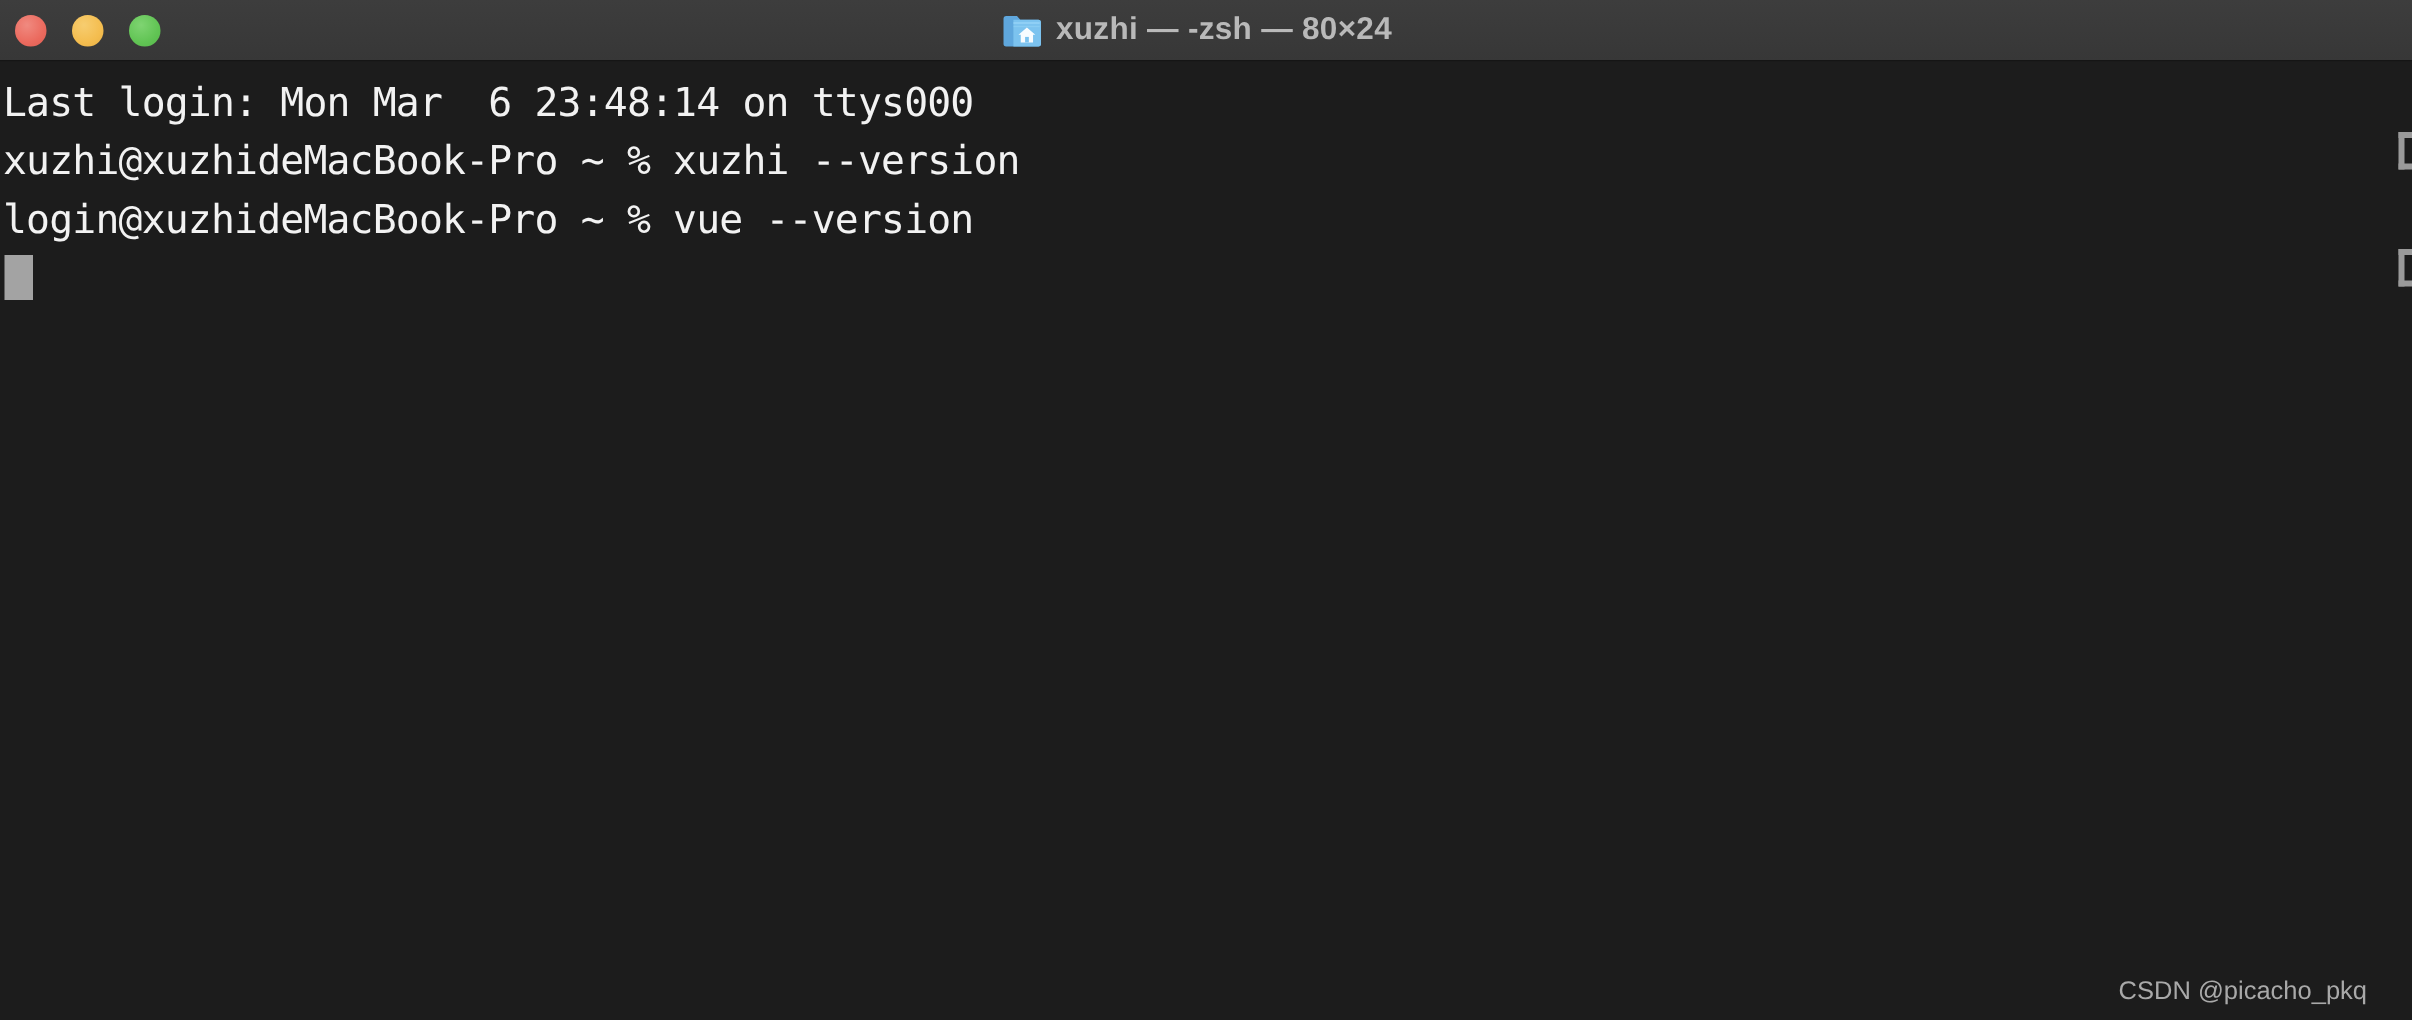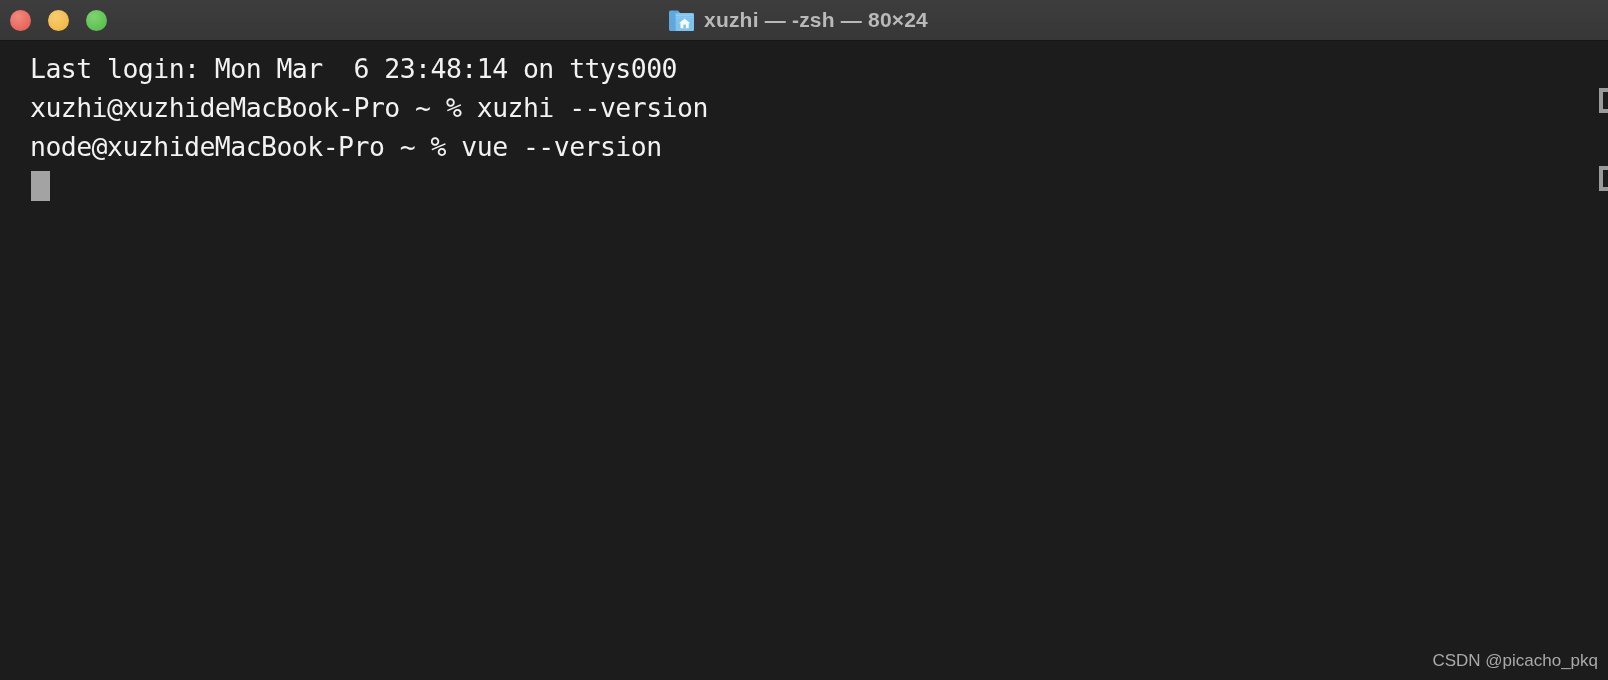--- a/index.html
+++ b/index.html
@@ -89,21 +89,20 @@
   }
 
   .screen {
     position: absolute;
     left: 0;
     top: 8px;
     right: 0;
     bottom: 0;
     padding: 0 0 0 2px;
     box-sizing: border-box;
-    margin-left: 28px;
   }
 
   .line {
     height: 39px;
     line-height: 39px;
     font-family: "DejaVu Sans Mono", "Liberation Mono", monospace;
     font-size: 26.5px;
     color: #f2f2f2;
     white-space: pre;
     letter-spacing: -0.55px;
@@ -127,21 +126,21 @@
     border-top: 4px solid #9a9a9a;
     border-bottom: 4px solid #9a9a9a;
     border-left: 4px solid #9a9a9a;
     box-sizing: border-box;
   }
   .edge-mark-1 { top: 47px; }
   .edge-mark-2 { top: 125px; }
 
   .watermark {
     position: absolute;
-    right: 10px;
+    right: 30px;
     bottom: 9px;
     font-family: "Liberation Sans", sans-serif;
     font-size: 17px;
     color: #a9a9a9;
     white-space: nowrap;
   }
 </style>
 </head>
 <body>
 
@@ -168,21 +167,21 @@
       </span>
       <span class="title-text">xuzhi — -zsh — 80×24</span>
     </div>
 
   </div>
 
   <div class="terminal">
     <div class="screen">
       <div class="line">Last login: Mon Mar  6 23:48:14 on ttys000</div>
       <div class="line">xuzhi@xuzhideMacBook-Pro ~ % xuzhi --version</div>
-      <div class="line">node@xuzhideMacBook-Pro ~ % vue --version</div>
+      <div class="line">login@xuzhideMacBook-Pro ~ % vue --version</div>
       <div class="line"><span class="cursor"></span></div>
     </div>
 
     <span class="edge-mark edge-mark-1"></span>
     <span class="edge-mark edge-mark-2"></span>
 
     <div class="watermark">CSDN @picacho_pkq</div>
   </div>
 
 </div>

